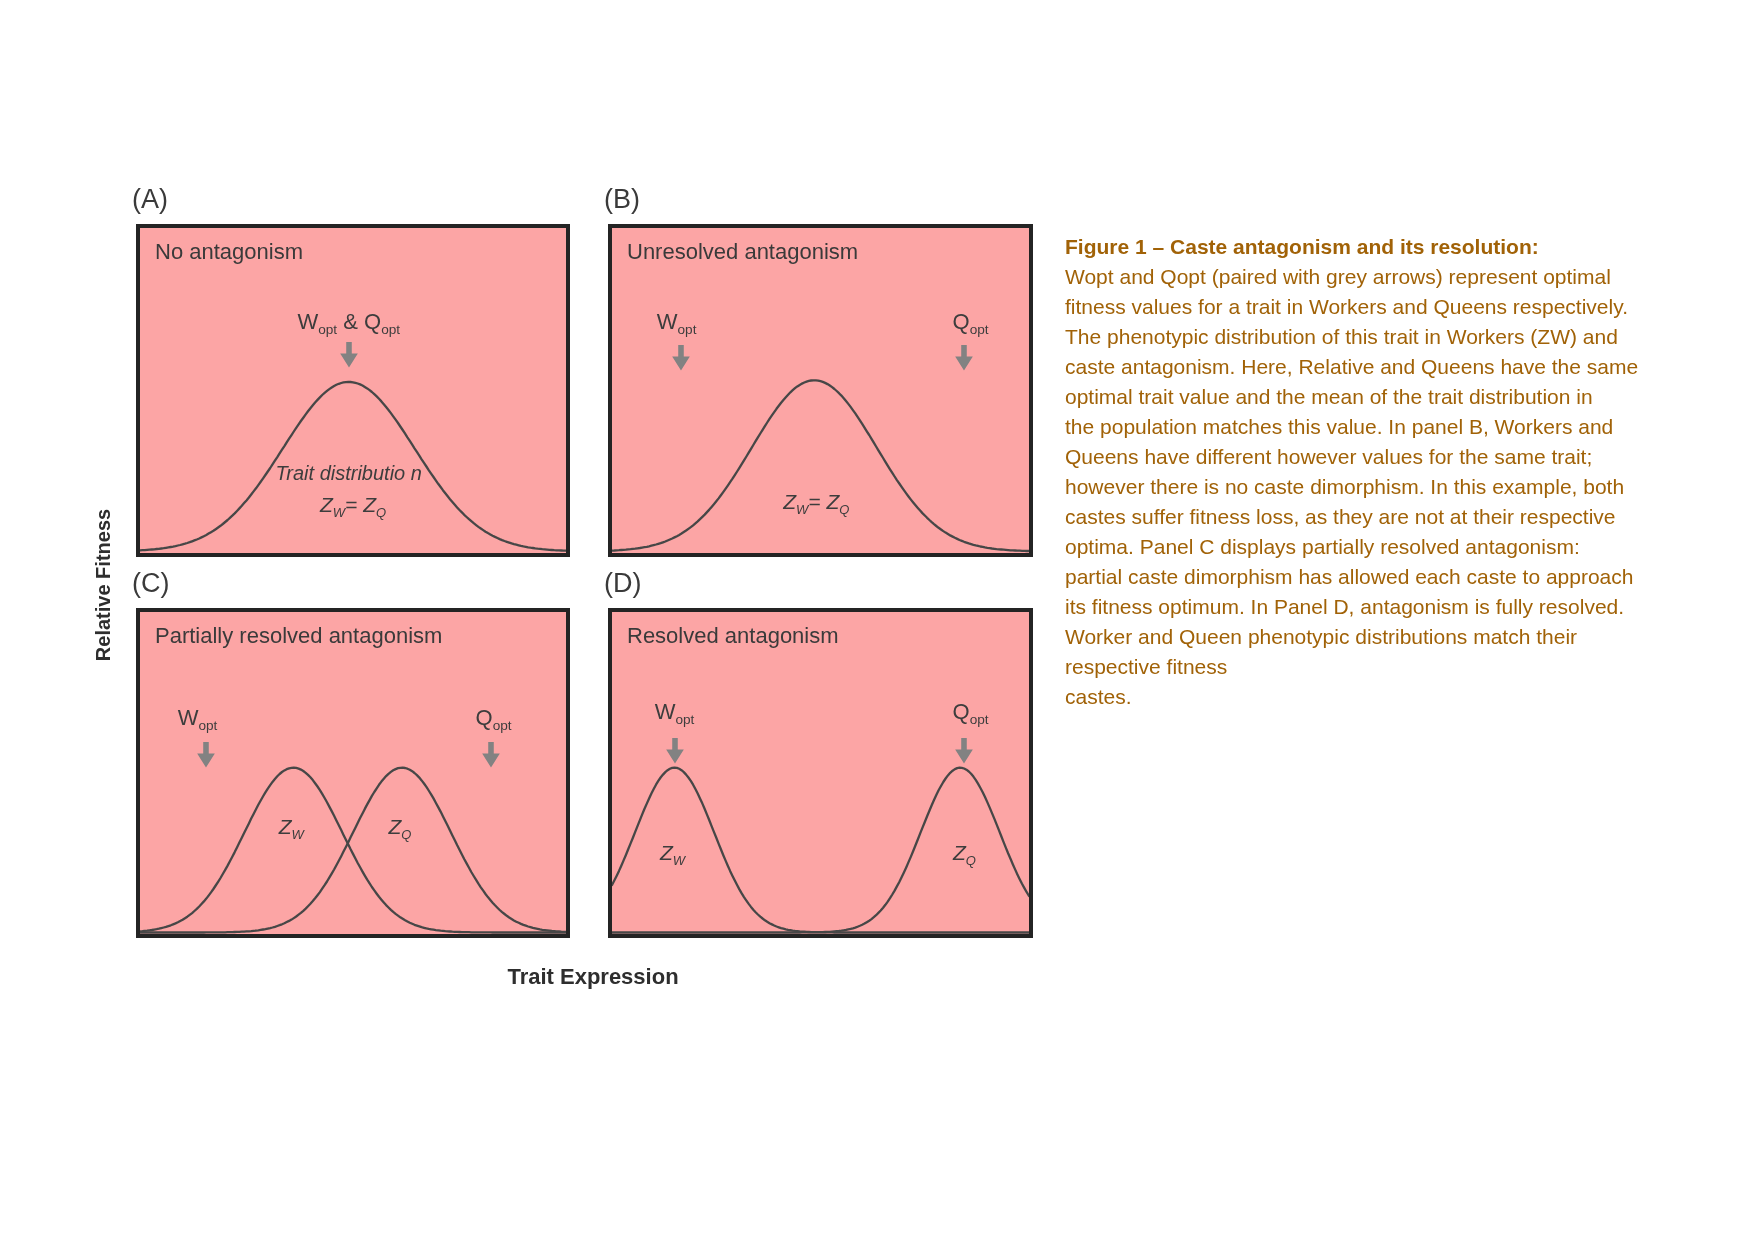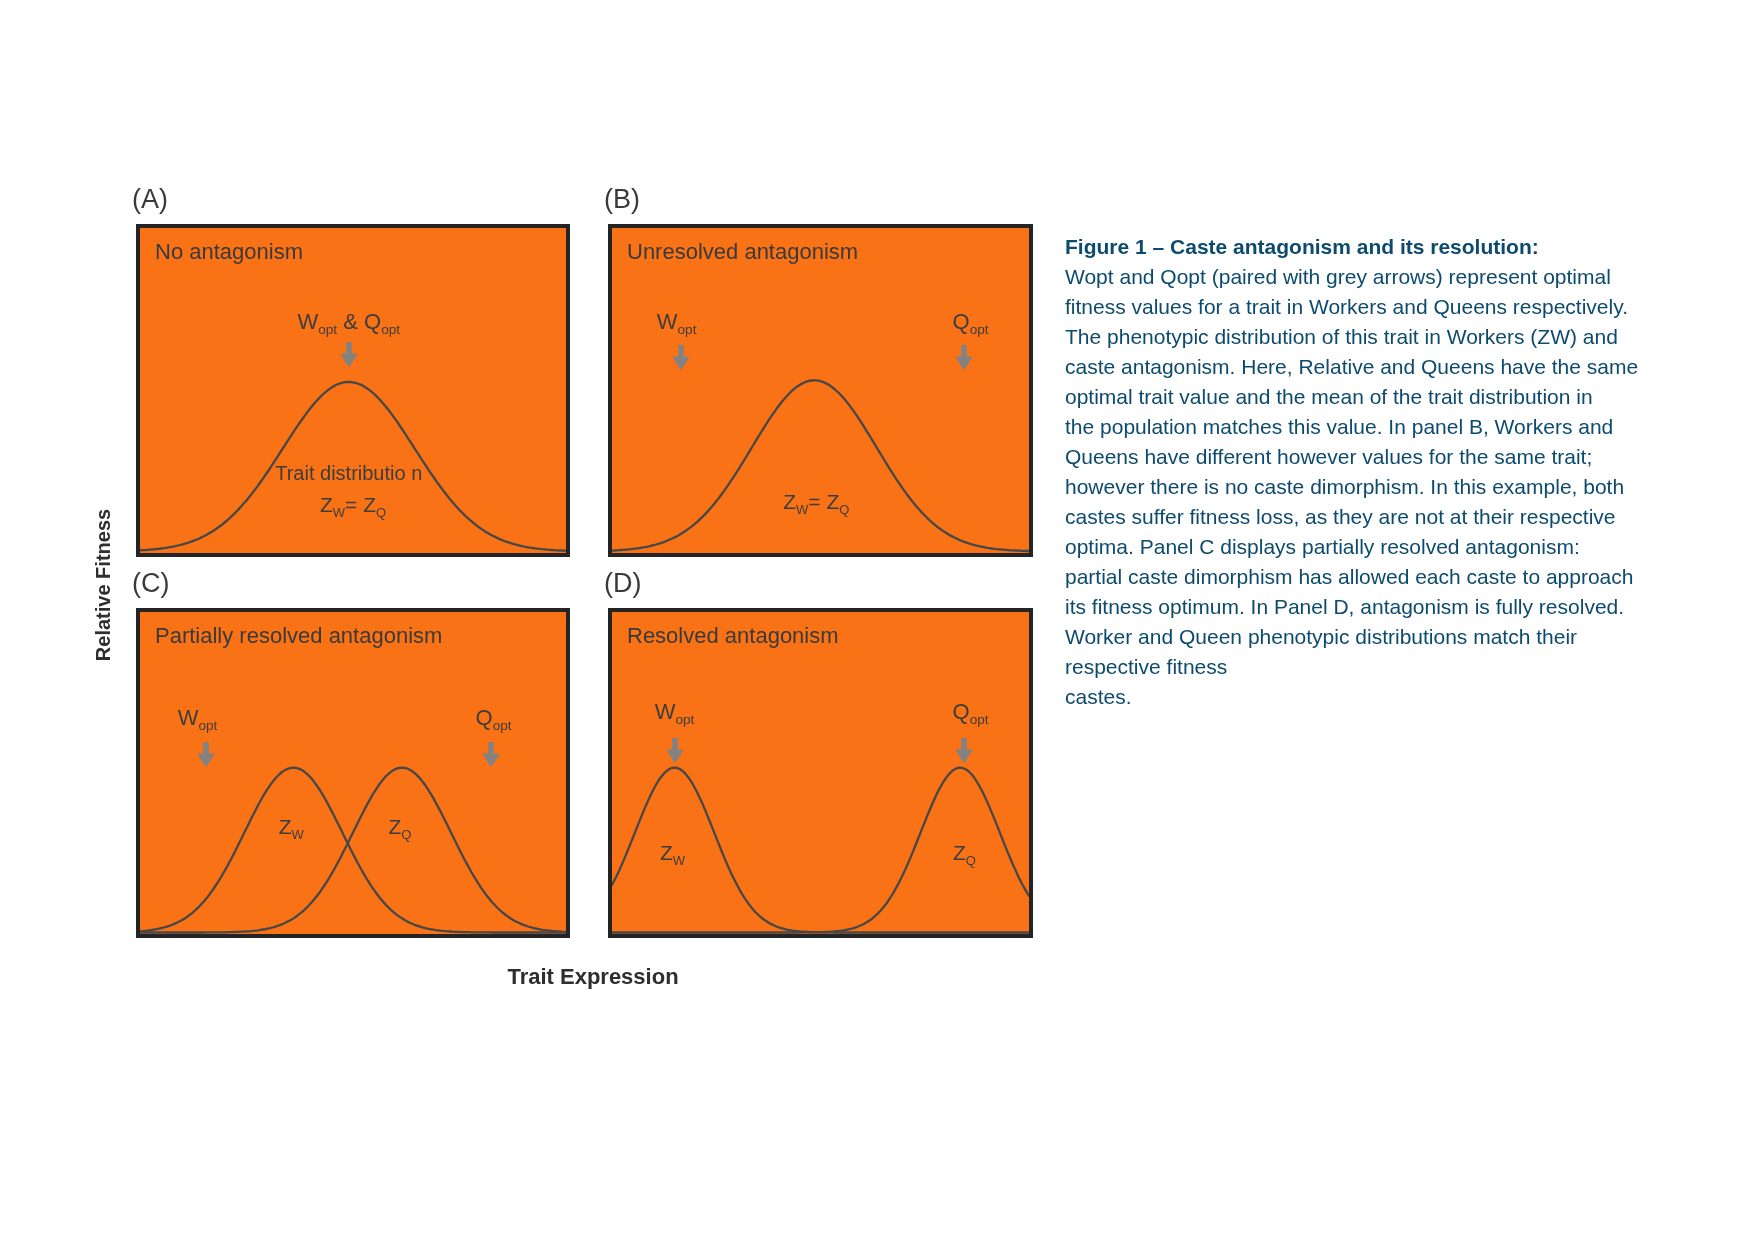--- a/index.html
+++ b/index.html
@@ -1,41 +1,41 @@
 <!DOCTYPE html>
 <html><head>
 <meta charset="utf-8">
 <style>
   html,body{margin:0;padding:0;background:#fff;}
   .fig{position:relative;width:1754px;height:1239px;background:#ffffff;
        font-family:"Liberation Sans",sans-serif;overflow:hidden;color:#3a3a3a;}
 
   .panel{position:absolute;}
   .panel-letter{position:absolute;top:-40px;left:-4px;font-size:27px;color:#3a3a3a;}
-  .box{position:absolute;inset:0;border:4px solid #242424;background:#f97316;}
+  .box{position:absolute;inset:0;border:4px solid #242424;background:#fca5a5;}
   .curves{position:absolute;inset:0;width:100%;height:100%;display:block;}
   .curves path{fill:none;stroke:#474747;stroke-width:2.3px;stroke-linejoin:round;stroke-linecap:round;}
   .panel-title{position:absolute;left:15px;top:11px;font-size:22px;color:#3a3a3a;white-space:nowrap;}
 
   .opt-label{position:absolute;transform:translateX(-50%);font-size:22px;color:#3d3d3d;white-space:nowrap;}
   .opt-label sub,.curve-label sub{font-size:0.62em;}
   .opt-arrow{position:absolute;transform:translateX(-50%);width:19px;height:26px;}
   .opt-arrow svg{display:block;width:100%;height:100%;}
   .opt-arrow polygon{fill:#828282;}
 
-  .curve-label{position:absolute;transform:translateX(-50%);font-size:21px;color:#3d3d3d;white-space:nowrap;}
+  .curve-label{position:absolute;transform:translateX(-50%);font-size:21px;color:#3d3d3d;white-space:nowrap;font-style:italic;}
   .curve-label.small{font-size:20px;}
 
   .y-label{position:absolute;left:103px;top:585px;transform:translate(-50%,-50%) rotate(-90deg);
            font-weight:bold;font-size:20px;color:#2e2e2e;white-space:nowrap;}
   .x-label{position:absolute;left:593px;top:964px;transform:translateX(-50%);
            font-weight:bold;font-size:22px;color:#2e2e2e;white-space:nowrap;text-align:right;}
 
   .caption{position:absolute;left:1065px;top:232px;width:665px;font-size:21px;
-           line-height:30px;color:#0c4a6e;}
+           line-height:30px;color:#a16207;}
   .caption .cap-title{font-weight:bold;}
 </style>
 </head>
 <body>
 
 <div class="fig">
 
   <div class="y-label">Relative Fitness</div>
   <div class="x-label">Trait Expression</div>
 

